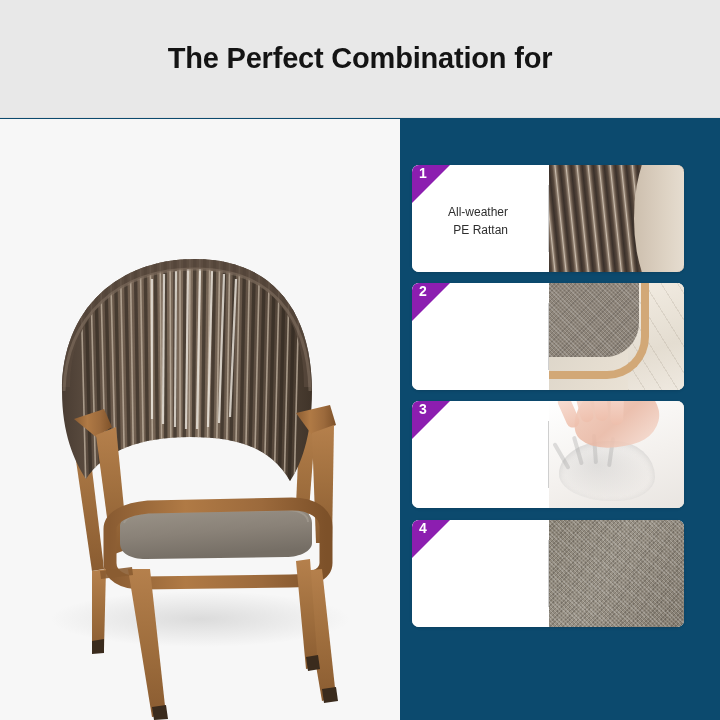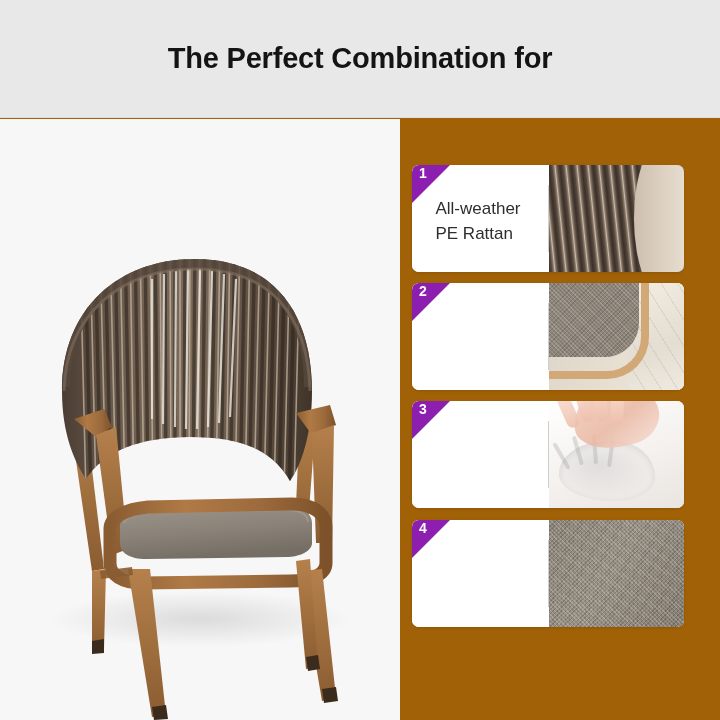--- a/index.html
+++ b/index.html
@@ -11,21 +11,21 @@
     height: 720px;
     overflow: hidden;
     font-family: "Liberation Sans", sans-serif;
     background: #f6f6f6;
   }
 
   #page {
     position: relative;
     width: 720px;
     height: 720px;
-    background: #a16207;
+    background: #0c4a6e;
   }
 
   
   #header {
     position: absolute;
     left: 0; top: 0;
     width: 720px;
     height: 118px;
     background: #e8e8e8;
     border-bottom: 1px solid #dfdfdf;
@@ -107,24 +107,24 @@
     position: absolute;
     left: 7px;
     top: 1px;
     font-size: 14px;
     font-weight: bold;
     color: #ffffff;
     line-height: 1;
     z-index: 2;
   }
   .card-label {
-    font-size: 17px;
+    font-size: 12px;
     color: #2e2e2e;
     line-height: 1.42;
-    text-align: left;
+    text-align: right;
     white-space: pre-line;
     margin-top: 6px;
   }
   .card-divider {
     width: 1px;
     flex: 0 0 1px;
     background: #cfcfcf;
     margin: 20px 0;
   }
   .card-image-pane {

